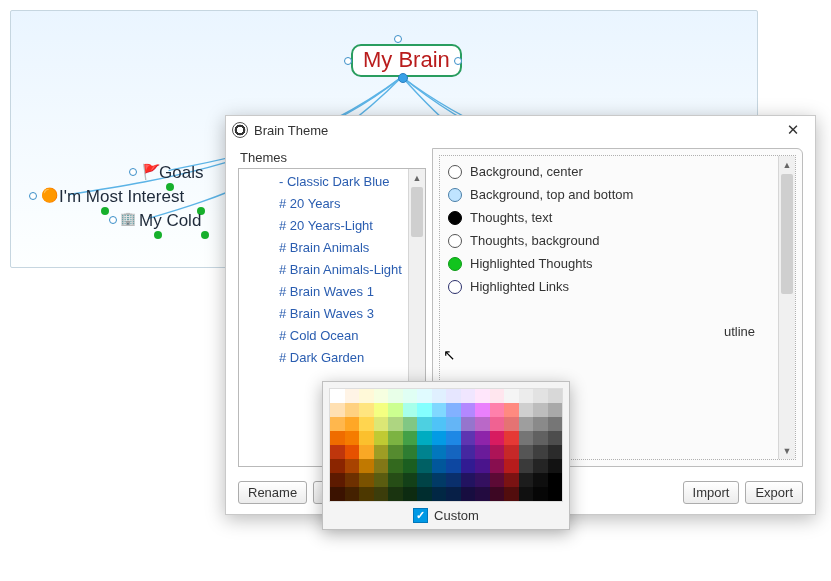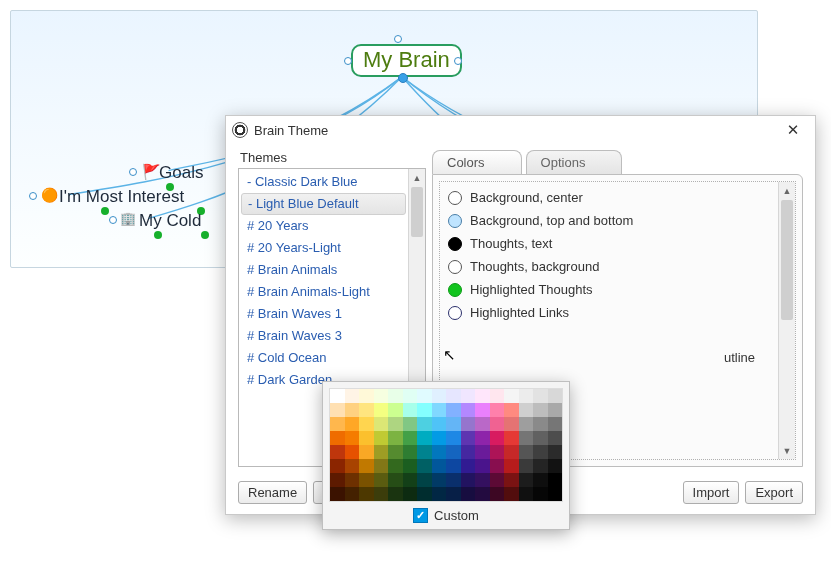--- a/index.html
+++ b/index.html
@@ -1,33 +1,33 @@
 <!DOCTYPE html>
 <html><head>
 <meta charset="utf-8">
 <style>
   *{box-sizing:border-box;margin:0;padding:0;font-family:"Segoe UI",Arial,sans-serif;}
   body{background:#fff;width:831px;height:581px;position:relative;overflow:hidden;}
   
   .map{position:absolute;left:10px;top:10px;width:748px;height:258px;border:1px solid #c6d6e0;background:linear-gradient(#eaf5ff,#fdffff);border-radius:2px;}
-  .central{position:absolute;left:340px;top:33px;border:2px solid #2a9d5f;border-radius:10px;background:#fff;padding:1px 10px 2px;font-size:22px;color:#4d7c0f;}
+  .central{position:absolute;left:340px;top:33px;border:2px solid #2a9d5f;border-radius:10px;background:#fff;padding:1px 10px 2px;font-size:22px;color:#b91c1c;}
   .central-dot{position:absolute;width:10px;height:10px;border-radius:50%;background:#39a0e6;border:1px solid #2a7ebf;}
   .small-dot{position:absolute;width:8px;height:8px;border-radius:50%;background:#17b02c;}
   .sm-open{position:absolute;width:8px;height:8px;border-radius:50%;background:#fff;border:1px solid #3b8fc9;}
   .node-label{position:absolute;font-size:17px;color:#1e2a3a;}
   
   .dialog{position:absolute;left:225px;top:115px;width:591px;height:400px;background:#fff;border:1px solid #c9c9c9;box-shadow:0 4px 18px rgba(0,0,0,.28);}
   .titlebar{height:28px;display:flex;align-items:center;padding:0 8px 0 6px;font-size:13px;color:#333;}
   .app-icon{width:16px;height:16px;margin-right:6px;border-radius:50%;background:radial-gradient(circle at 50% 50%,#fff 0,#fff 30%,#333 31%,#333 55%,#fff 56%);border:1px solid #555;}
   .close-x{margin-left:auto;width:28px;height:22px;display:flex;align-items:center;justify-content:center;font-size:15px;color:#333;}
   .body{padding:4px 12px 10px;display:flex;gap:6px;height:calc(100% - 28px);flex-direction:column;}
   .cols{display:flex;gap:6px;flex:1;min-height:0;}
   .left{width:188px;display:flex;flex-direction:column;}
   .sect-label{font-size:13px;color:#333;margin:2px 0 3px 2px;}
-  .listwrap{flex:1;border:1px solid #b9b9b9;background:#fff;display:flex;}
+  .listwrap{flex:1;border:1px solid #b9b9b9;background:#fff;display:flex;padding-left:32px;}
   .list{flex:1;overflow:hidden;padding:2px 0;}
   .list-item{font-size:13px;color:#2a5db0;padding:3px 8px 4px;white-space:nowrap;}
   .list-item.sel{background:linear-gradient(#f1f1f1,#e4e4e4);border:1px solid #cfcfcf;border-radius:3px;margin:0 2px;padding:2px 6px 3px;color:#2a5db0;}
   .vscroll{width:17px;background:#f0f0f0;border-left:1px solid #d6d6d6;position:relative;}
   .vscroll .up,.vscroll .down{height:17px;display:flex;align-items:center;justify-content:center;font-size:9px;color:#666;}
   .vscroll .down{position:absolute;bottom:0;width:100%;}
   .vscroll .thumb{position:absolute;left:2px;right:2px;top:18px;height:50px;background:#cfcfcf;border-radius:2px;}
   .right{flex:1;display:flex;flex-direction:column;}
   .tabs{display:flex;height:26px;align-items:flex-end;}
   .tab{border:1px solid #bdbdbd;border-bottom:none;border-top-left-radius:8px;border-top-right-radius:8px;padding:4px 36px 4px 14px;font-size:13px;color:#555;background:linear-gradient(#fff,#ececec);margin-right:4px;position:relative;z-index:2;}
@@ -91,42 +91,37 @@
     <span>Brain Theme</span>
     <div class="close-x">✕</div>
   </div>
   <div class="body">
     <div class="cols">
       <div class="left">
         <div class="sect-label">Themes</div>
         <div class="listwrap">
           <div class="list" id="themes-list">
               <div class="list-item">- Classic Dark Blue</div>
-              <div class="list-item sel">- Light Blue Default</div>
               <div class="list-item"># 20 Years</div>
               <div class="list-item"># 20 Years-Light</div>
               <div class="list-item"># Brain Animals</div>
               <div class="list-item"># Brain Animals-Light</div>
               <div class="list-item"># Brain Waves 1</div>
               <div class="list-item"># Brain Waves 3</div>
               <div class="list-item"># Cold Ocean</div>
               <div class="list-item"># Dark Garden</div>
             </div>
           <div class="vscroll">
             <div class="up">▲</div>
             <div class="thumb"></div>
             <div class="down">▼</div>
           </div>
         </div>
       </div>
       <div class="right">
-        <div class="tabs">
-          <div class="tab">Colors</div>
-          <div class="tab inactive">Options</div>
-        </div>
         <div class="tabpane">
           <div class="dotlist" id="colors-list">
             <div class="color-row">
                 <span class="swatch" style="background: rgb(255, 255, 255); border-color: rgb(85, 85, 85);"></span>
                 <span>Background, center</span>
               </div>
               <div class="color-row">
                 <span class="swatch" style="background: rgb(191, 228, 255); border-color: rgb(74, 126, 166);"></span>
                 <span>Background, top and bottom</span>
               </div>

